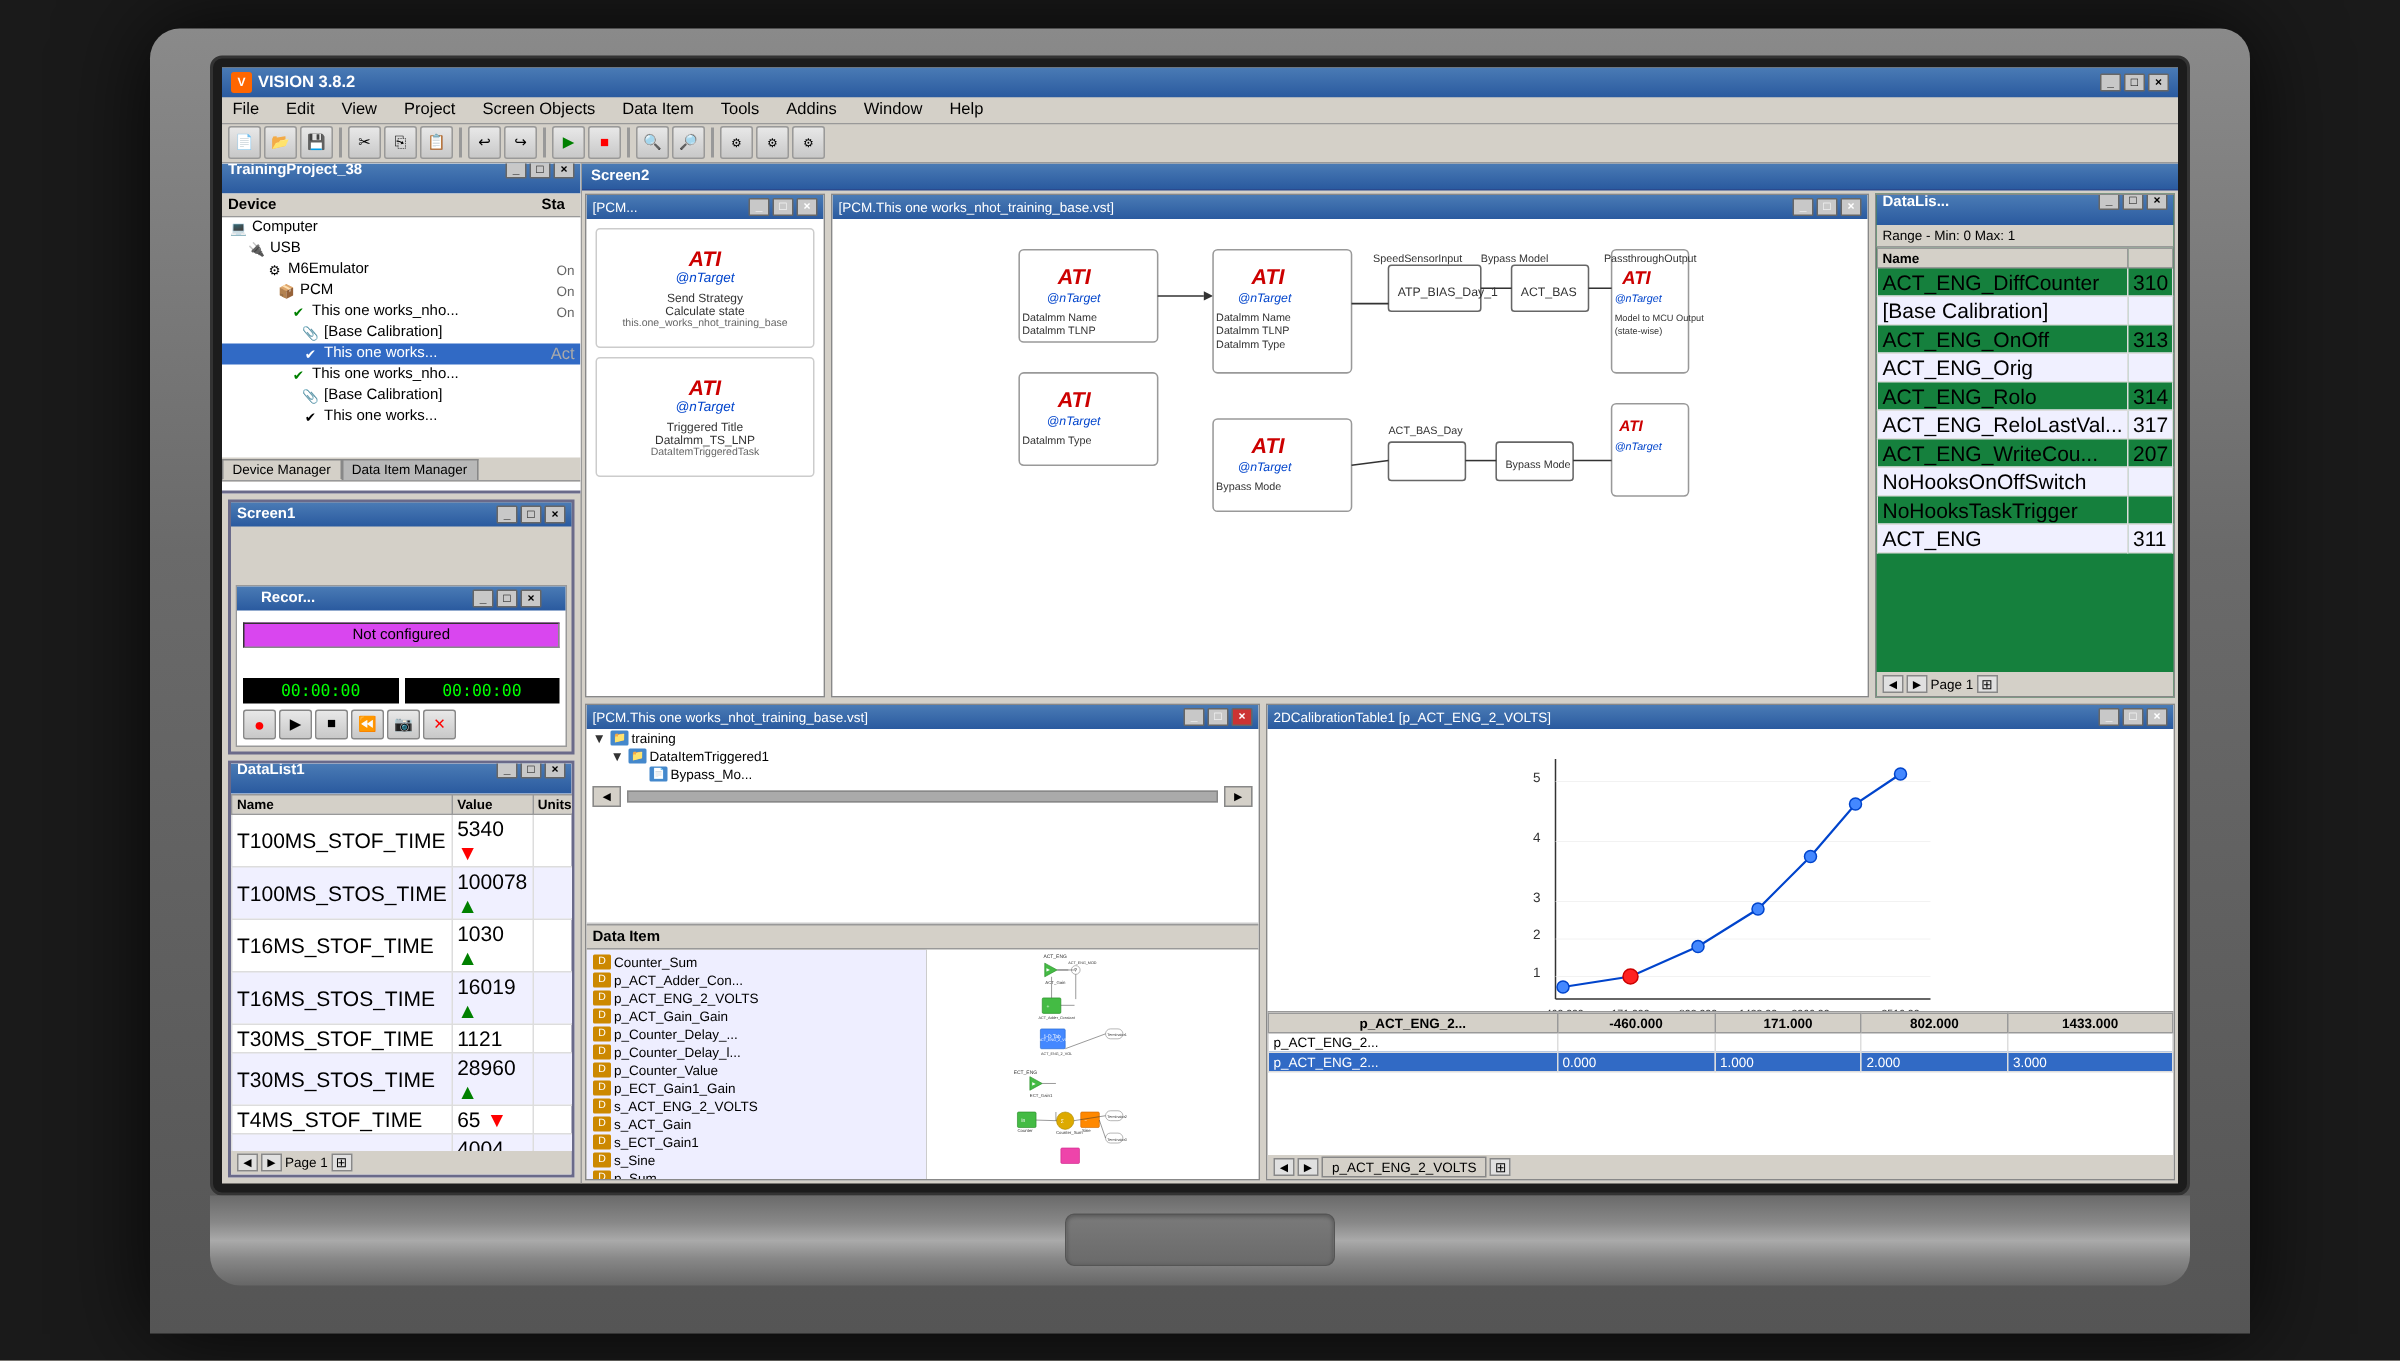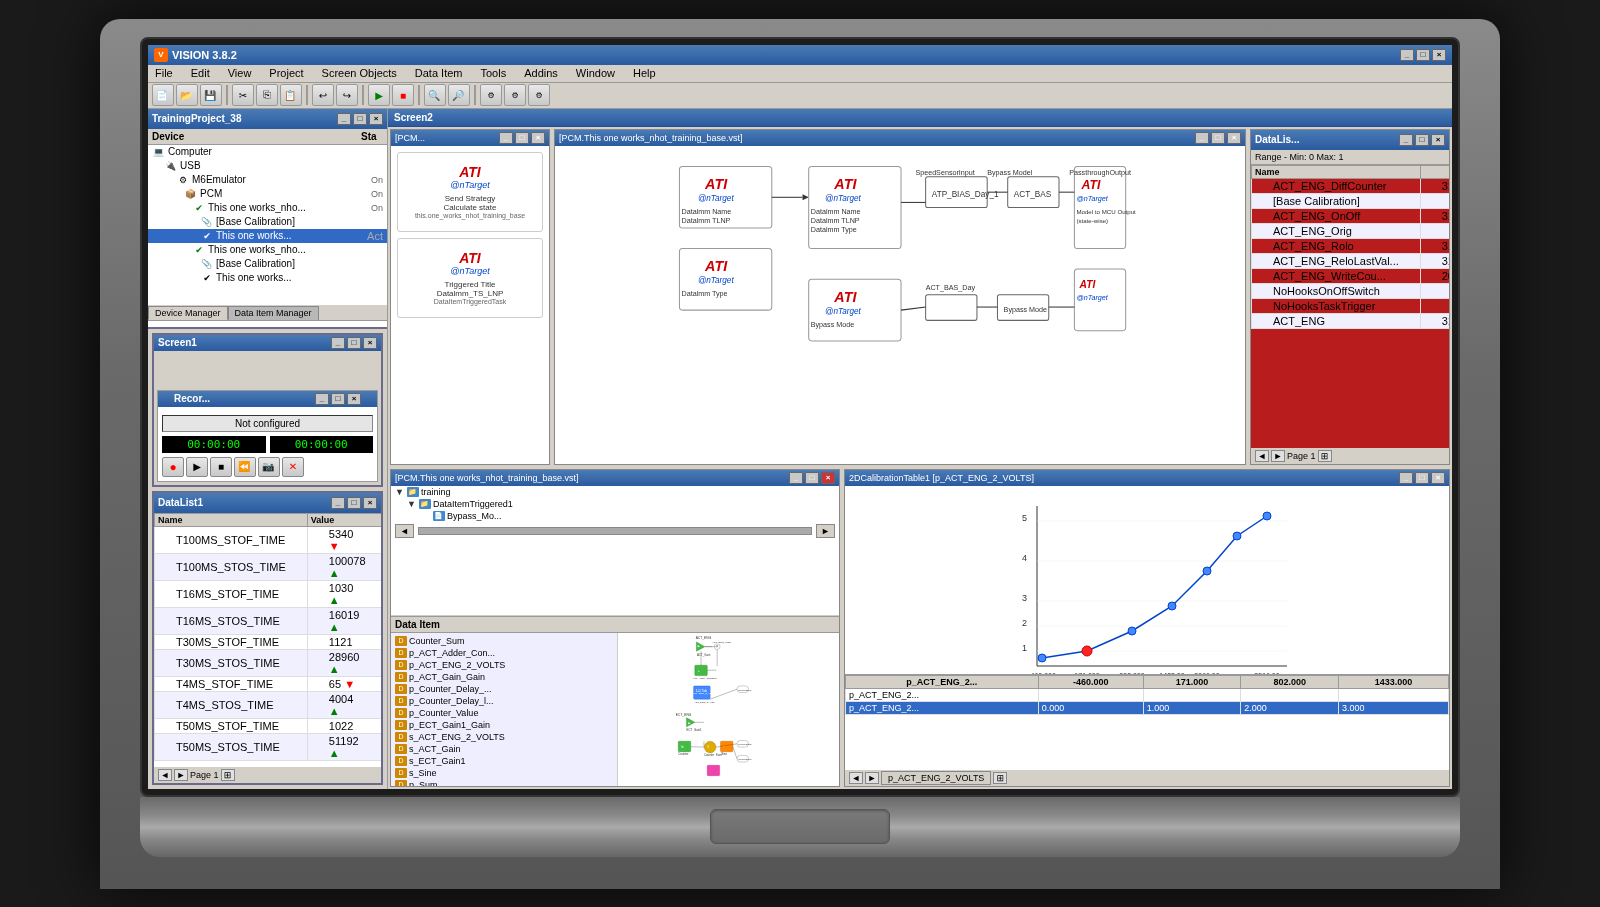--- a/index.html
+++ b/index.html
@@ -139,21 +139,21 @@
       height: 220px;
       border-bottom: 2px solid #6a6a8a;
       background: white;
       overflow: hidden;
     }
 
     .panel-title-bar {
       background: linear-gradient(180deg, #4a7bb5 0%, #2a5a9f 100%);
       height: 18px;
       display: flex;
-      align-items: center;
+      align-items: flex-end;
       padding: 10px 4px;
       color: white;
       font-size: 10px;
       font-weight: bold;
     }
 
     .panel-controls {
       display: flex;
       margin-left: auto;
       gap: 2px;
@@ -251,26 +251,26 @@
       display: flex;
       align-items: center;
       padding: 0 16px;
       color: white;
       font-size: 10px;
       font-weight: bold;
       margin-bottom: 4px;
     }
 
     .recorder-status {
-      background: #e5e5e5;
+      background: #d946ef;
       border: 1px inset #888;
       font-size: 10px;
       text-align: center;
       padding: 2px;
-      margin-bottom: 4px;
+      margin-bottom: 20px;
     }
 
     .recorder-times {
       display: flex;
       gap: 4px;
       font-size: 10px;
       margin-bottom: 4px;
     }
 
     .time-display {
@@ -312,22 +312,22 @@
     .datalist-table th {
       background: #d4d0c8;
       border: 1px solid #999;
       padding: 1px 3px;
       text-align: left;
       font-size: 9px;
     }
 
     .datalist-table td {
       border: 1px solid #ddd;
-      padding: 1px 21px;
-      font-size: 11px;
+      padding: 1px 3px;
+      font-size: 14px;
     }
 
     .datalist-table tr:nth-child(even) { background: #f0f0ff; }
 
     .arrow-up { color: green; }
     .arrow-down { color: red; }
 
     
     .right-area {
       flex: 1;
@@ -405,21 +405,21 @@
 
     .ati-ntarget {
       color: #0044cc;
       font-size: 9px;
       font-style: italic;
     }
 
     
     .datalist-right {
       width: 200px;
-      background: #b91c1c;
+      background: #15803d;
       border: 1px solid #888;
       margin: 2px;
       overflow: hidden;
       display: flex;
       flex-direction: column;
       flex-shrink: 0;
     }
 
     
     .panels-row-bottom {

